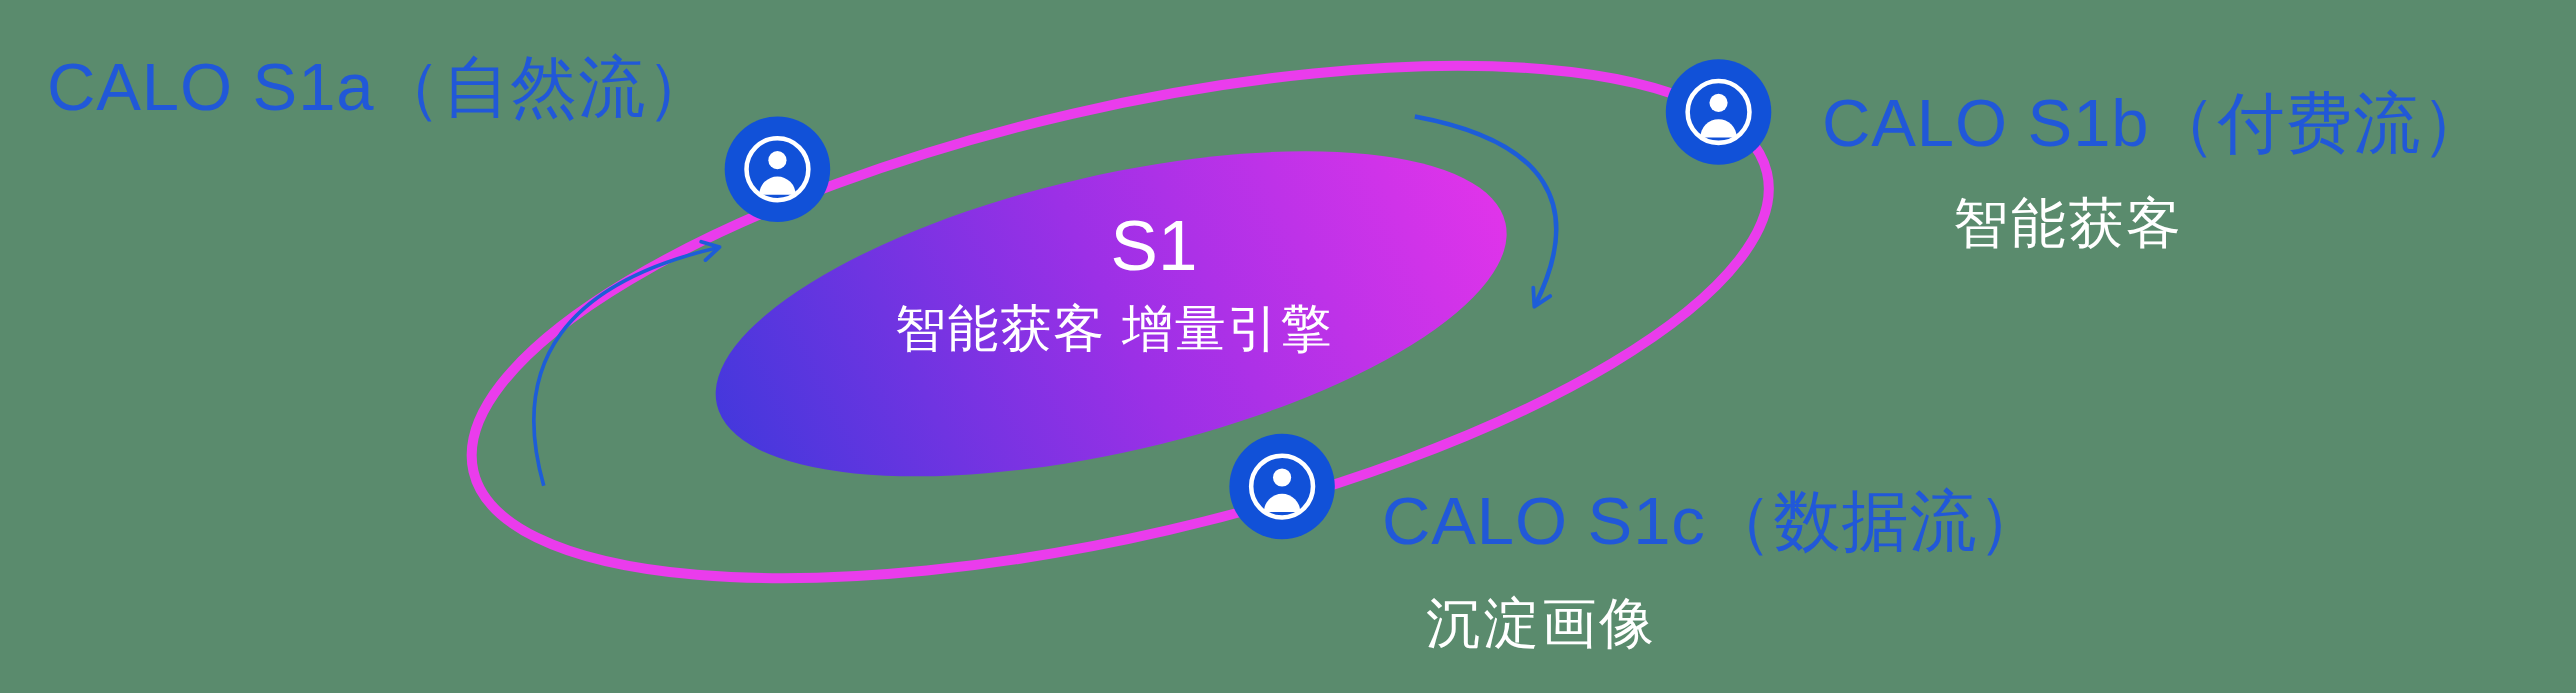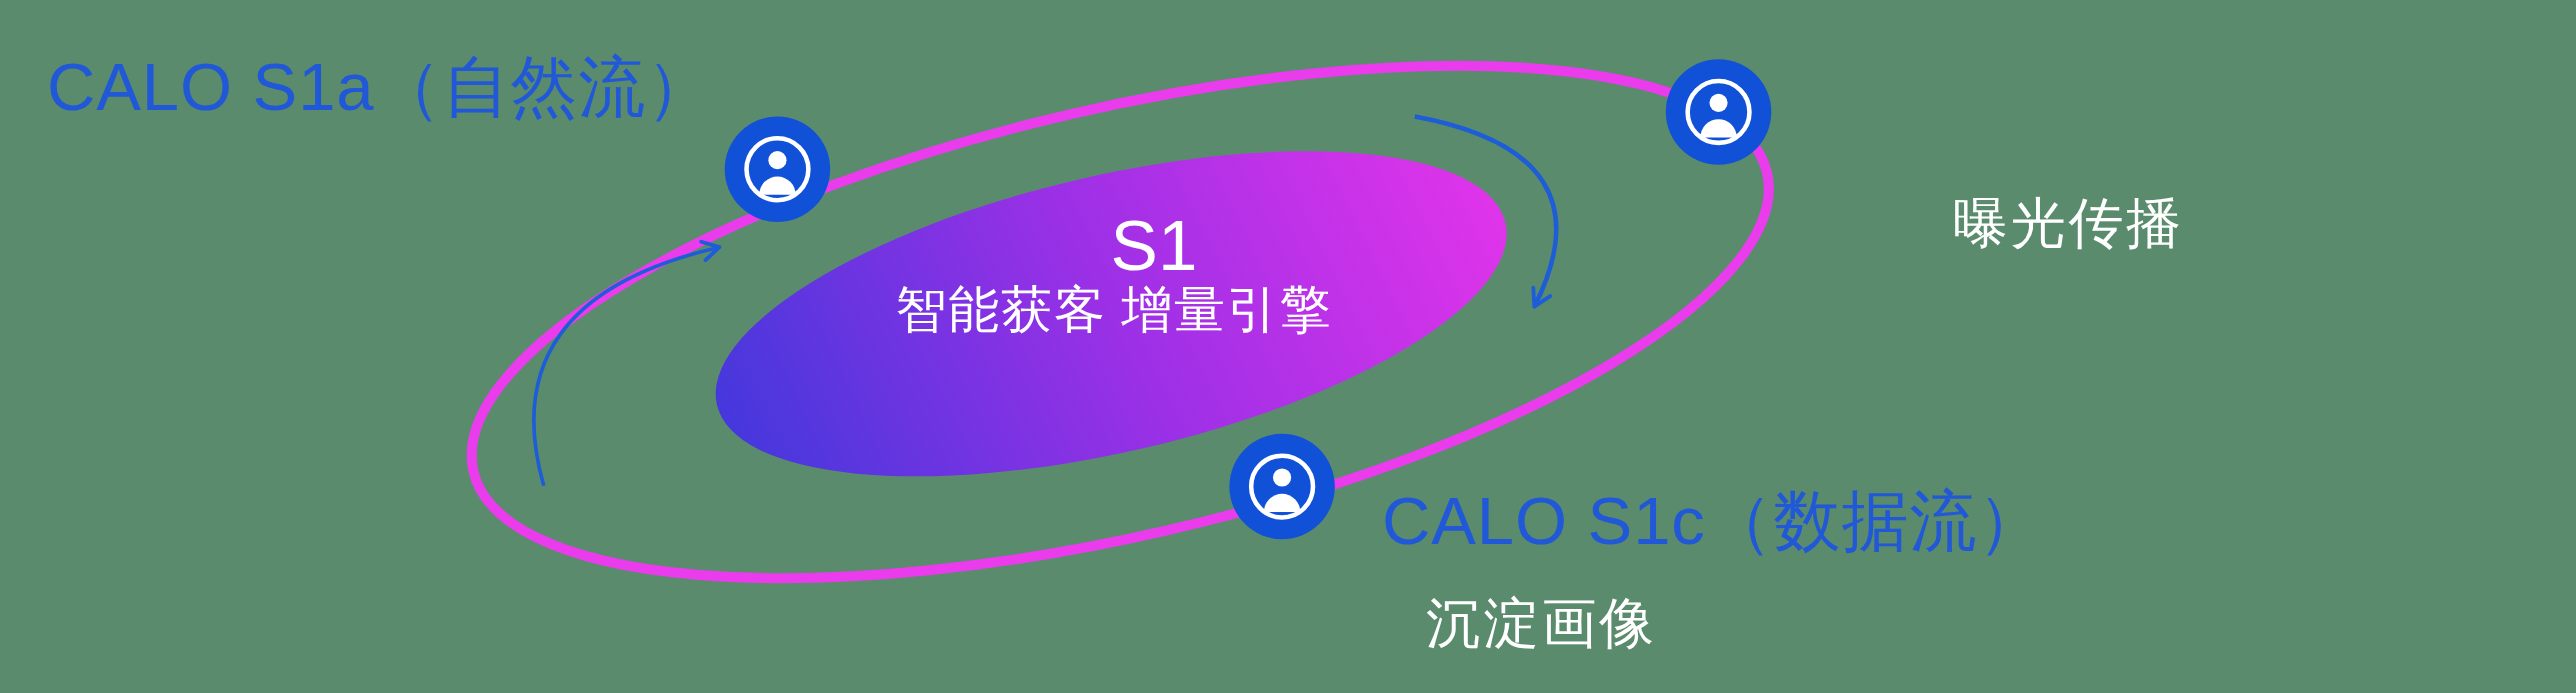--- a/index.html
+++ b/index.html
@@ -65,21 +65,21 @@
   }
 
   
   .pos-s1a-label { left: 47px;   top: 42px;  }
   .pos-s1a-sub   { left: 436px;  top: 145px; }
   .pos-s1b-label { left: 1822px; top: 78px;  }
   .pos-s1b-sub   { left: 1953px; top: 187px; }
   .pos-s1c-label { left: 1375px; top: 476px; margin-left: 7px; }
   .pos-s1c-sub   { left: 1426px; top: 587px; }
   .pos-core-title{ left: 1114px; top: 205px; margin-left: 40px; }
-  .pos-core-sub  { left: 1114px; top: 276px; font-family: Liberation Serif, serif; }
+  .pos-core-sub  { left: 1114px; top: 295px; }
 </style>
 </head>
 <body>
 
 <div class="stage">
 
   <svg class="diagram" width="2576" height="694" viewBox="0 0 2833 763">
     <defs>
       <linearGradient id="coreGrad" gradientUnits="userSpaceOnUse" x1="789" y1="445" x2="1655" y2="245">
         <stop offset="0" class="g-start"></stop>
@@ -107,21 +107,22 @@
 
     <path class="arrow arrow-right" d="M 1556 128 Q 1772 168 1688 336" marker-end="url(#arrowHead)"></path>
 
     <use href="#userBadge" transform="translate(855,186)"></use>
     <use href="#userBadge" transform="translate(1890,123)"></use>
     <use href="#userBadge" transform="translate(1410,535)"></use>
   </svg>
 
   <div class="label-blue pos-s1a-label">CALO S1a（自然流）</div>
 
-  <div class="label-white pos-s1b-sub">曝光传播</div>
+  <div class="label-blue pos-s1b-label">CALO S1b（付费流）</div>
+  <div class="label-white pos-s1b-sub">智能获客</div>
 
   <div class="label-blue pos-s1c-label">CALO S1c（数据流）</div>
   <div class="label-white pos-s1c-sub">沉淀画像</div>
 
   <div class="core-title pos-core-title">S1</div>
   <div class="core-subtitle pos-core-sub">智能获客  增量引擎</div>
 
 </div>
 
 

